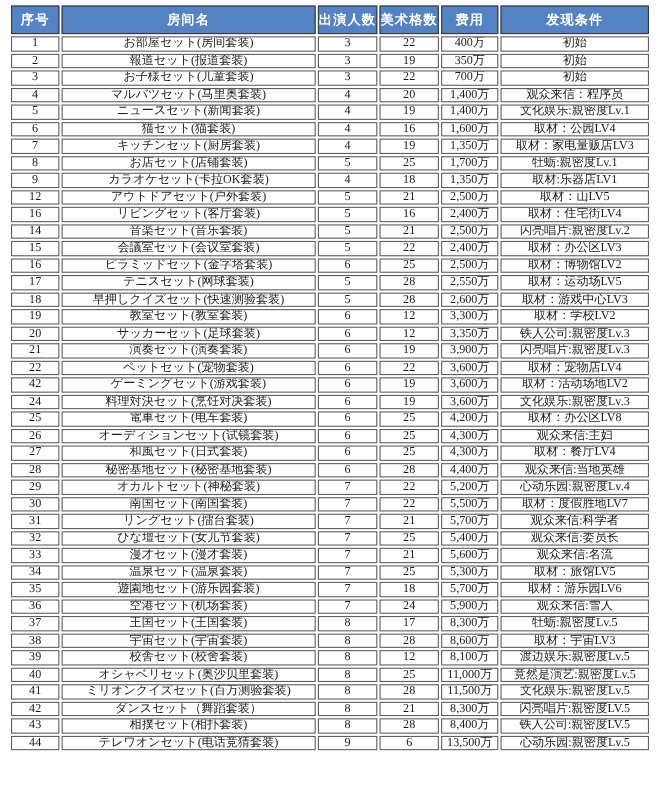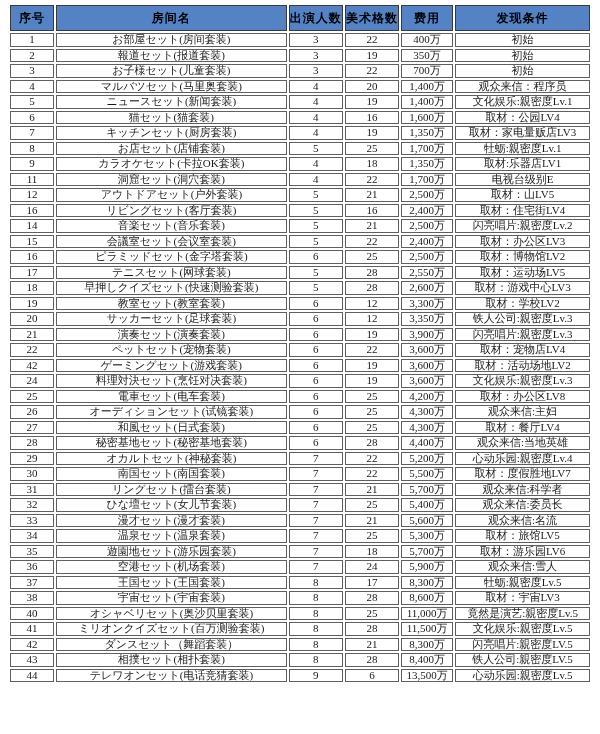--- a/index.html
+++ b/index.html
@@ -24,21 +24,21 @@
     width: 584px;
   }
   table.set-table th {
     background: #5383c4;
     border: 1px solid #3a3a3a;
     font-weight: bold;
     font-size: 12px;
     height: 24px;
     text-align: center;
     padding: 0;
-    color: #000000;
+    color: #ffffff;
     letter-spacing: 1px;
   }
   table.set-table td {
     border: 1px solid #5f5f5f;
     font-size: 11px;
     line-height: 11.5px;
     height: 11.5px;
     text-align: center;
     padding: 0;
     white-space: nowrap;
@@ -142,28 +142,20 @@
   </tr>
         <tr>
     <td>9</td>
     <td>カラオケセット(卡拉OK套装)</td>
     <td>4</td>
     <td>18</td>
     <td>1,350万</td>
     <td>取材:乐器店LV1</td>
   </tr>
         <tr>
-    <td>11</td>
-    <td>洞窟セット(洞穴套装)</td>
-    <td>4</td>
-    <td>22</td>
-    <td>1,700万</td>
-    <td>电视台级别E</td>
-  </tr>
-        <tr>
     <td>12</td>
     <td>アウトドアセット(户外套装)</td>
     <td>5</td>
     <td>21</td>
     <td>2,500万</td>
     <td>取材：山LV5</td>
   </tr>
         <tr>
     <td>16</td>
     <td>リビングセット(客厅套装)</td>
@@ -364,20 +356,28 @@
     <td>8,300万</td>
     <td>牡蛎:親密度Lv.5</td>
   </tr>
         <tr>
     <td>38</td>
     <td>宇宙セット(宇宙套装)</td>
     <td>8</td>
     <td>28</td>
     <td>8,600万</td>
     <td>取材：宇宙LV3</td>
+  </tr>
+        <tr>
+    <td>39</td>
+    <td>校舎セット(校舍套装)</td>
+    <td>8</td>
+    <td>12</td>
+    <td>8,100万</td>
+    <td>渡边娱乐:親密度Lv.5</td>
   </tr>
         <tr>
     <td>40</td>
     <td>オシャベリセット(奥沙贝里套装)</td>
     <td>8</td>
     <td>25</td>
     <td>11,000万</td>
     <td>竟然是演艺:親密度Lv.5</td>
   </tr>
         <tr>

